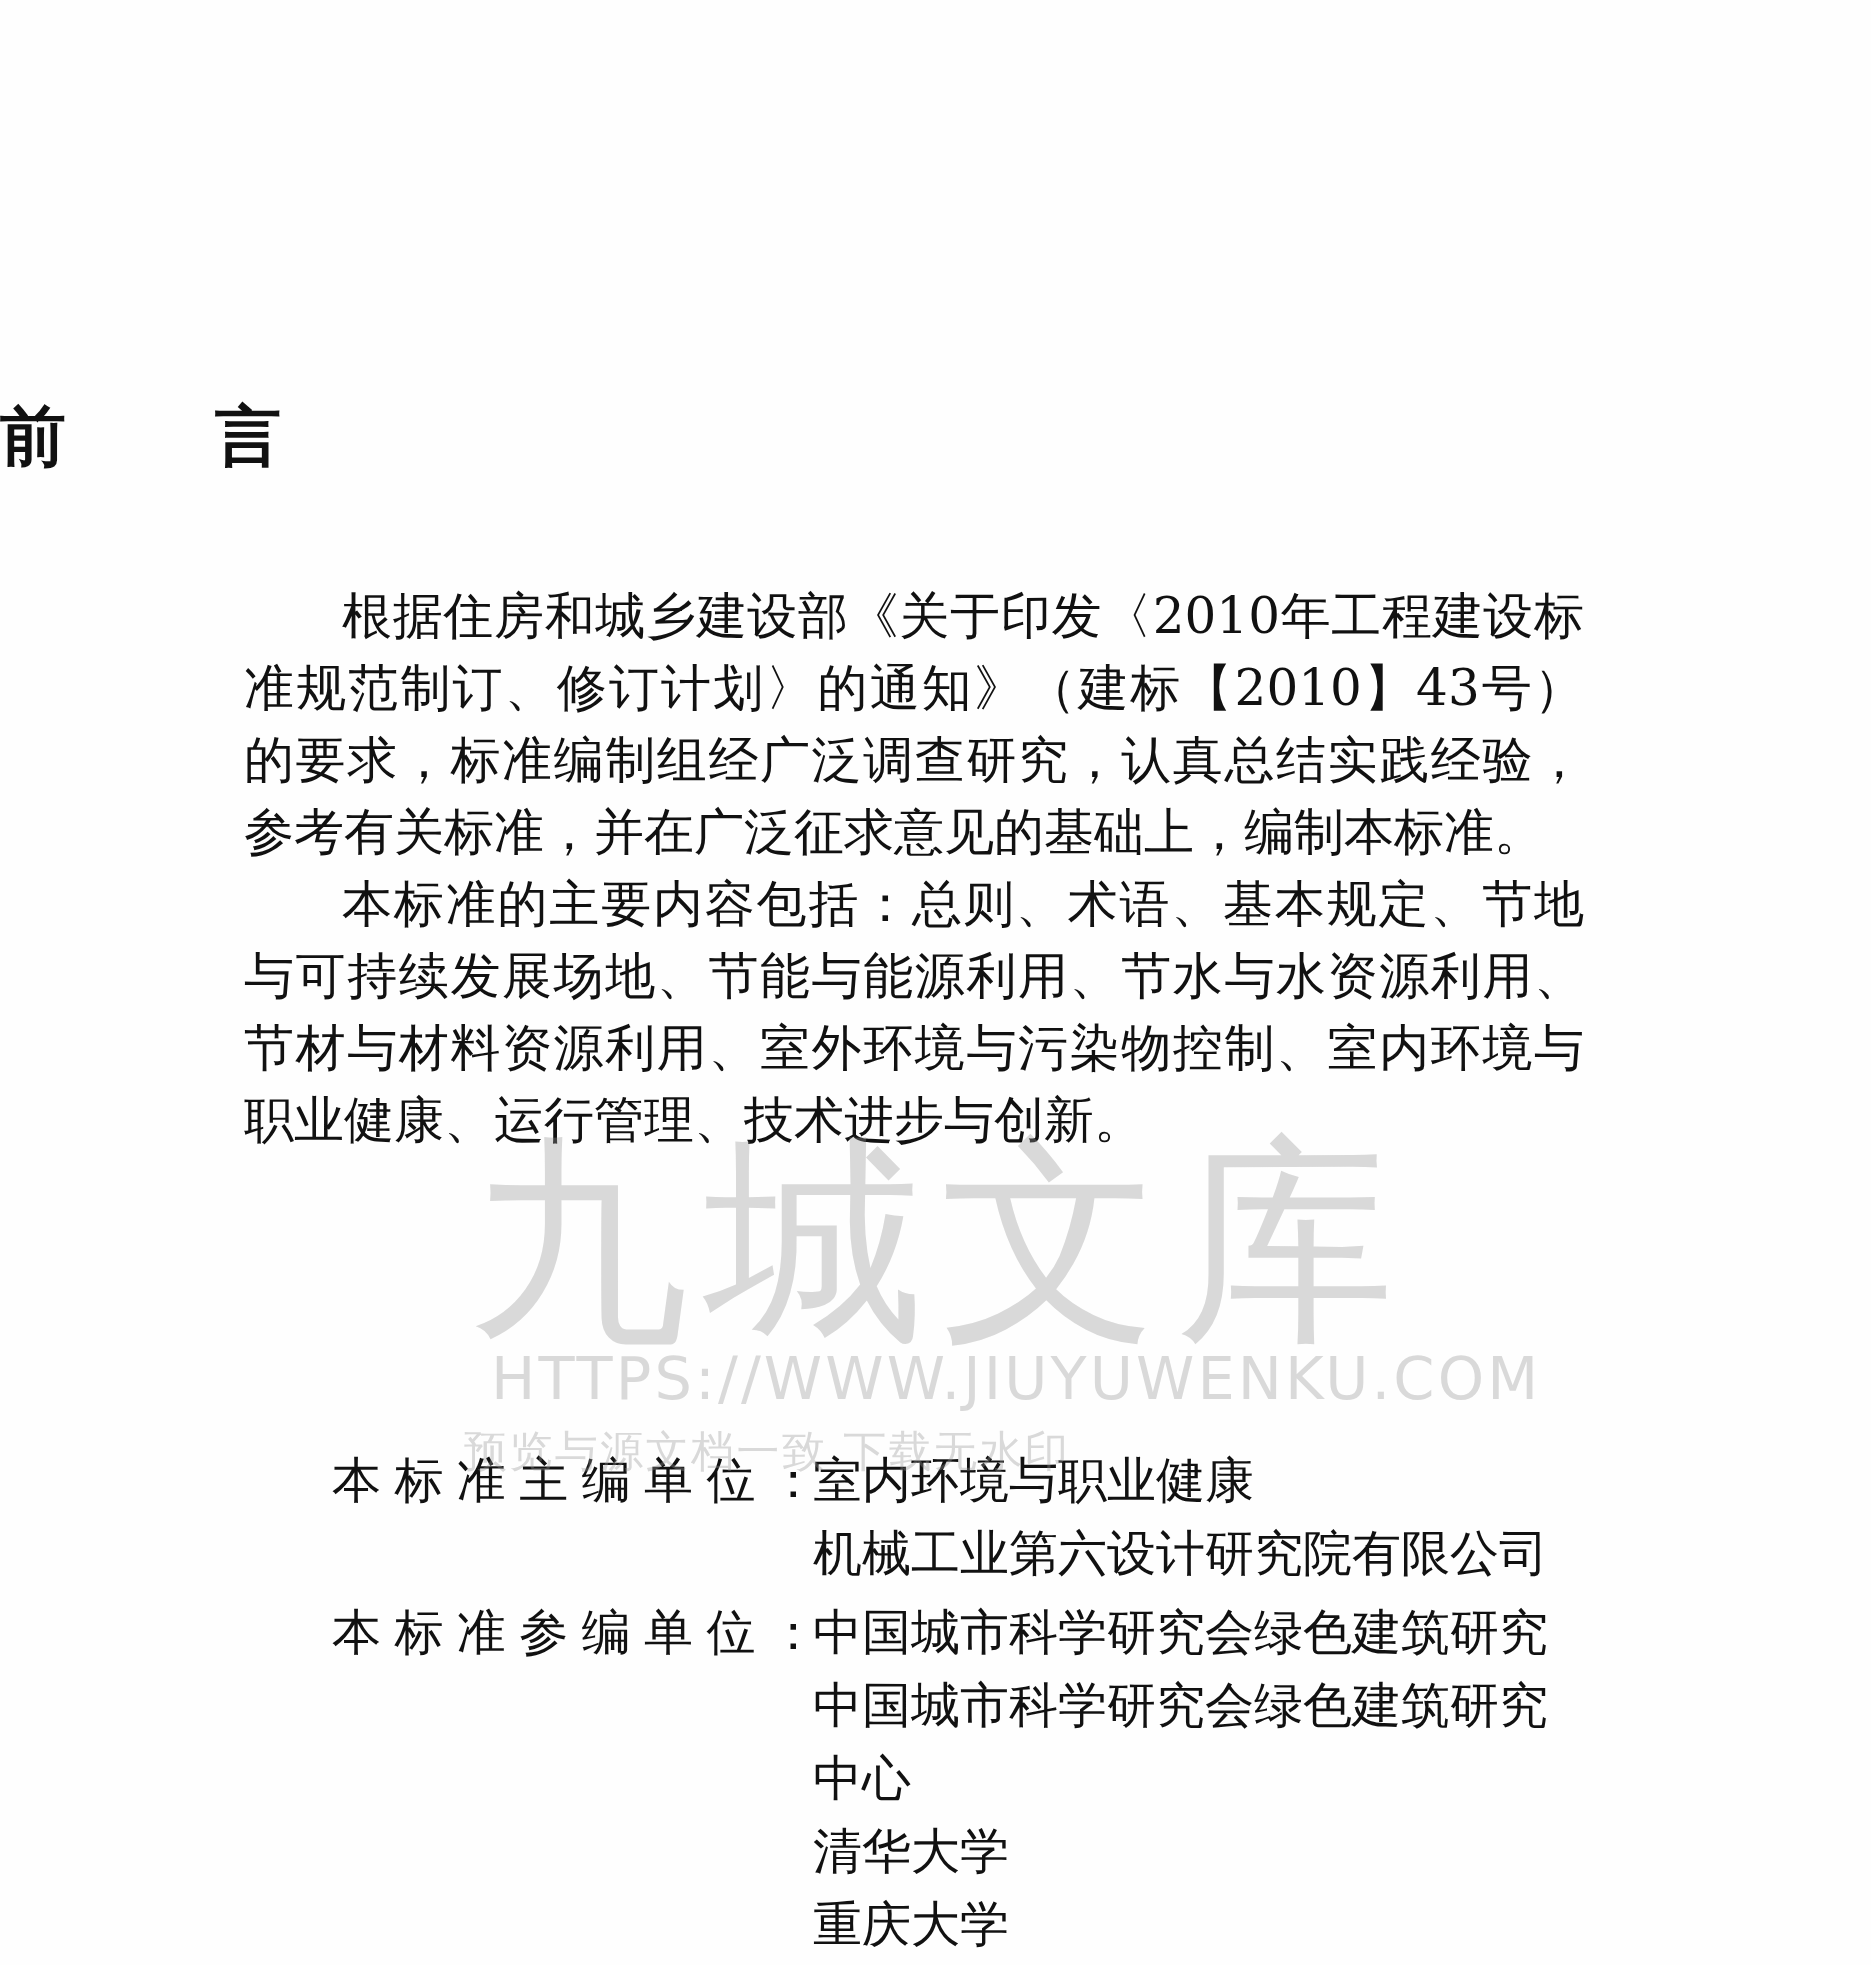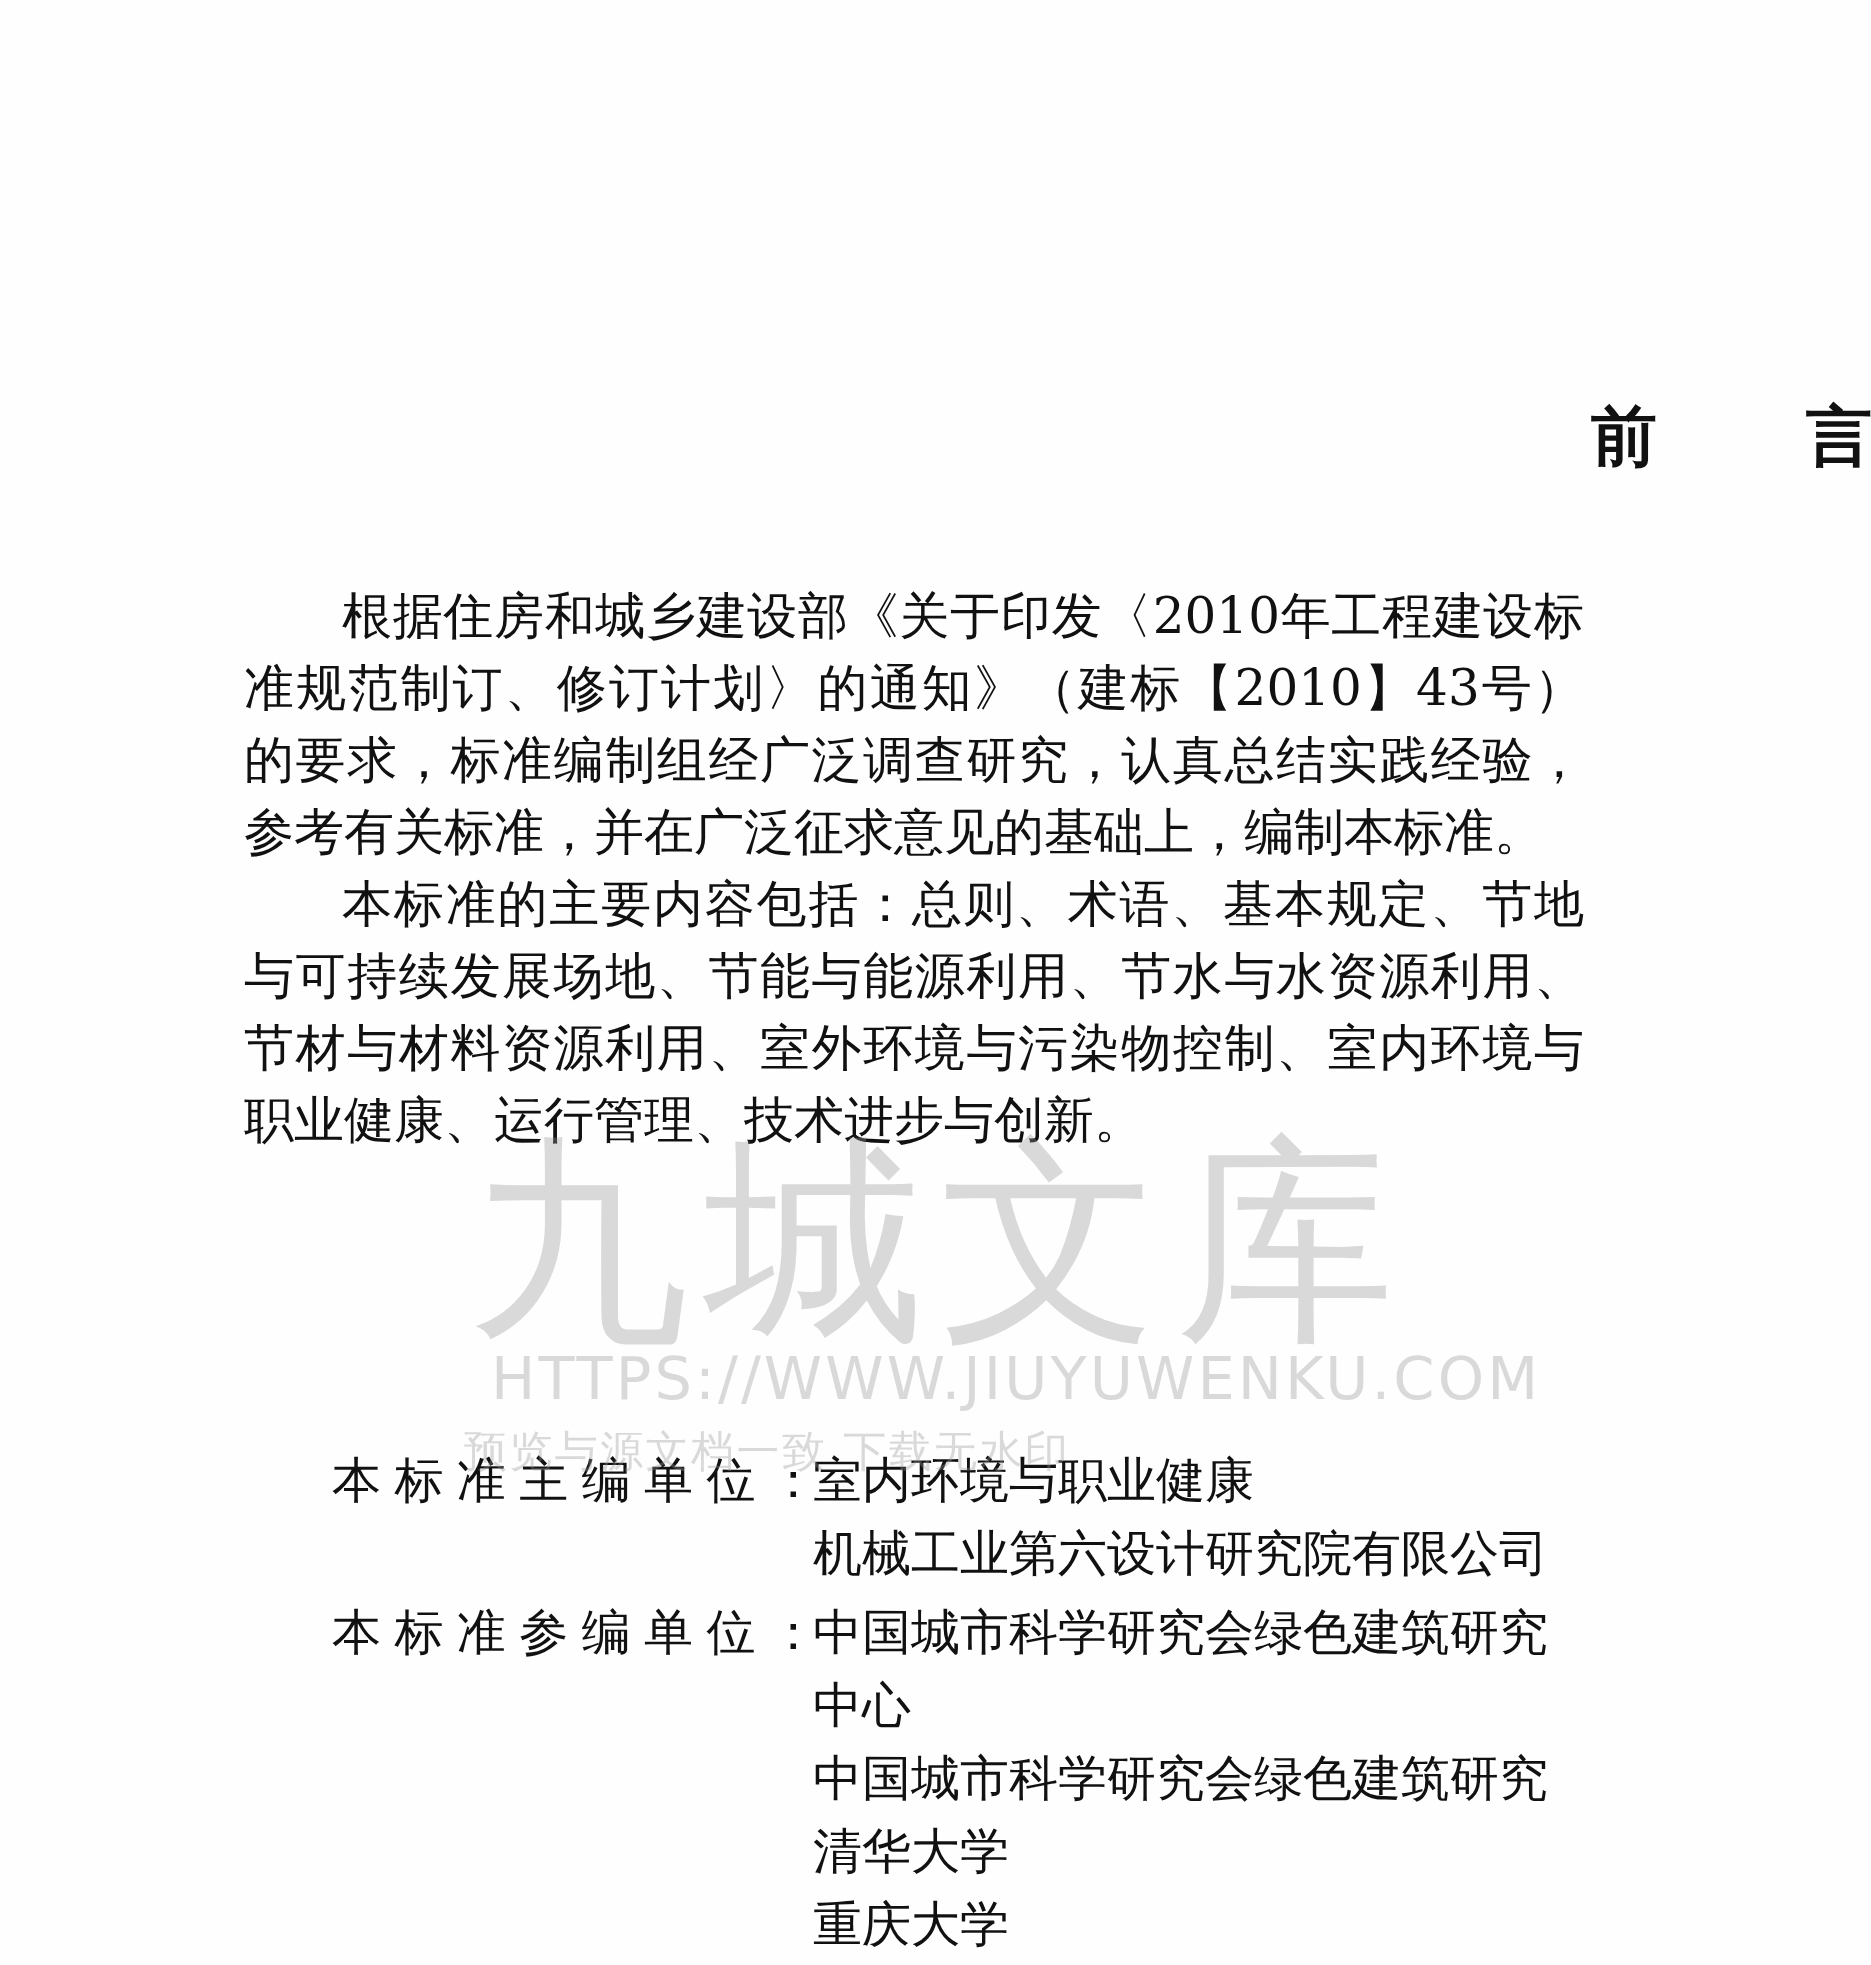--- a/index.html
+++ b/index.html
@@ -1,19 +1,19 @@
 <!DOCTYPE html>
 <html style="font-size:6.3px"><head>
 <meta charset="utf-8">
 <style>
   html, body { margin: 0; padding: 0; background: #ffffff; }
   body { width: 1872px; height: 2647px; position: relative; overflow: hidden;
          font-family: "DejaVu Serif", "Liberation Serif", serif; color: #111111; }
   .page { position: absolute; left: 0; top: 0; width: 1872px; height: 2647px; background: #fefefe; }
-  .title { position: absolute; top: 397px; left: 0; width: 1872px; text-align: right;
+  .title { position: absolute; top: 397px; left: 0; width: 1872px; text-align: left;
            font-size: 66px; font-weight: bold; letter-spacing: 0; line-height: 79px; }
   .title span { display: inline-block; }
   .title .gap { width: 149px; }
   .body { position: absolute; left: 244px; top: 580px; width: 1340px; font-size: 50px;
           line-height: 72px; text-align: justify; text-justify: inter-character; }
   .body p { margin: 0; text-indent: 98px; }
   .orgs { position: absolute; left: 332px; top: 1438px; width: 1258px; font-size: 49px; line-height: 73px; }
   .org-group { display: flex; margin-top: 6px; }
   .org-label { width: 481px; flex: none; letter-spacing: 13.4px; white-space: nowrap; }
   .org-list { flex: 1; }
@@ -43,22 +43,22 @@
       <div class="org-label">本标准主编单位：</div>
       <div class="org-list">
         <div>室内环境与职业健康</div>
         <div>机械工业第六设计研究院有限公司</div>
       </div>
     </div>
     <div class="org-group">
       <div class="org-label">本标准参编单位：</div>
       <div class="org-list">
         <div>中国城市科学研究会绿色建筑研究</div>
+        <div>中国城市科学研究会绿色建筑研究</div>
         <div>中心</div>
-        <div>中国城市科学研究会绿色建筑研究</div>
         <div>清华大学</div>
         <div>重庆大学</div>
 
       </div>
     </div>
   </div>
 
   <div class="wm wm-brand">九城文库</div>
   <div class="wm wm-url">HTTPS://WWW.JIUYUWENKU.COM</div>
   <div class="wm wm-note">预览与源文档一致 下载无水印</div>

